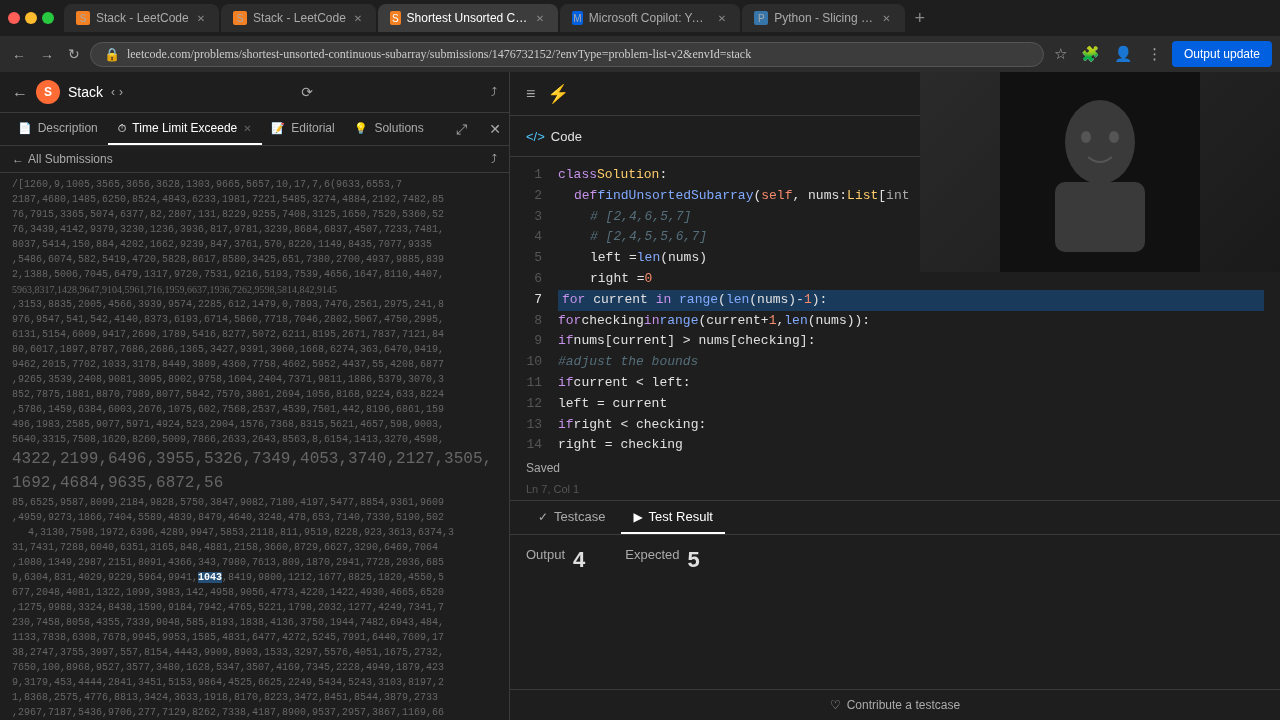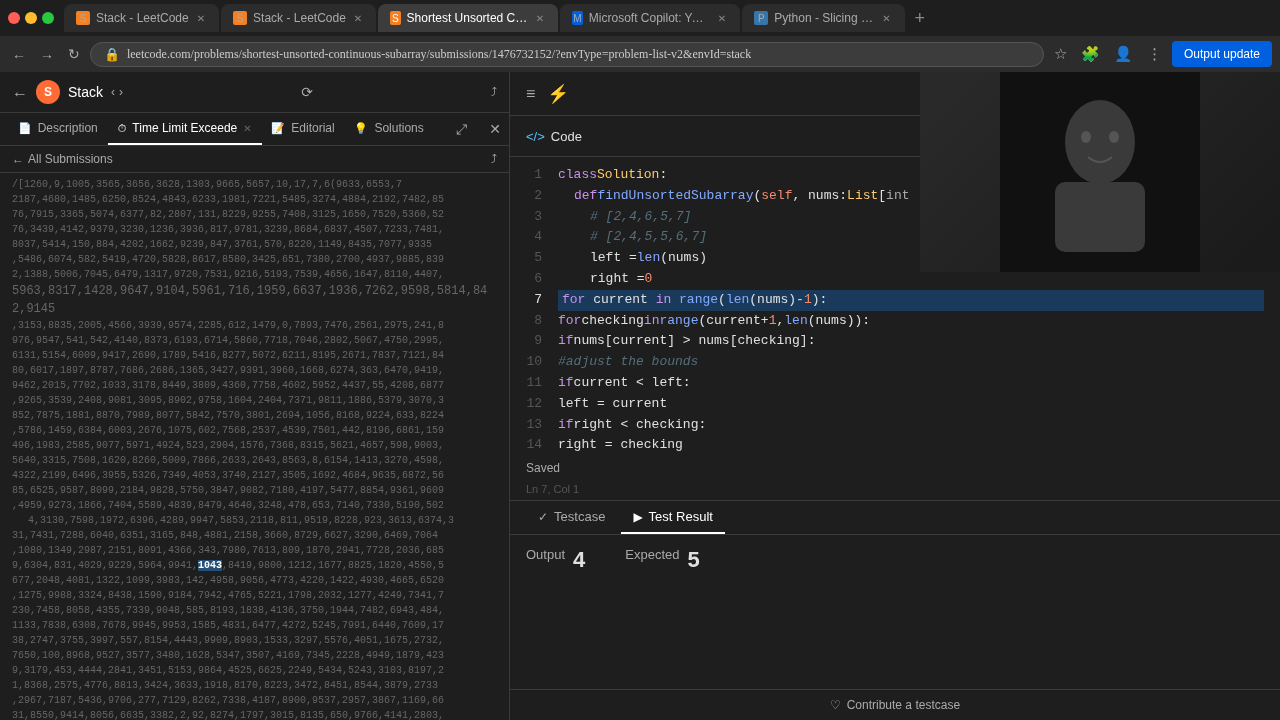--- a/index.html
+++ b/index.html
@@ -223,32 +223,32 @@
     </div>
 
     <div class="code-scroll">
       <div class="code-line" style="font-size:10px;color:#666;">/[1260,9,1005,3565,3656,3628,1303,9665,5657,10,17,7,6(9633,6553,7</div>
       <div class="code-line" style="font-size:10px;color:#666;">2187,4680,1485,6250,8524,4843,6233,1981,7221,5485,3274,4884,2192,7482,85</div>
       <div class="code-line" style="font-size:10px;color:#666;">76,7915,3365,5074,6377,82,2807,131,8229,9255,7408,3125,1650,7520,5360,52</div>
       <div class="code-line" style="font-size:10px;color:#666;">76,3439,4142,9379,3230,1236,3936,817,9781,3239,8684,6837,4507,7233,7481,</div>
       <div class="code-line" style="font-size:10px;color:#666;">8037,5414,150,884,4202,1662,9239,847,3761,570,8220,1149,8435,7077,9335</div>
       <div class="code-line" style="font-size:10px;color:#666;">,5486,6074,582,5419,4720,5828,8617,8580,3425,651,7380,2700,4937,9885,839</div>
       <div class="code-line" style="font-size:10px;color:#666;">2,1388,5006,7045,6479,1317,9720,7531,9216,5193,7539,4656,1647,8110,4407,</div>
-      <div class="code-line" style="font-size:12px;color:#666;">5963,8317,1428,9647,9104,5961,716,1959,6637,1936,7262,9598,5814,842,9145</div>
+      <div class="code-line" style="font-size:10px;color:#666;font-family:Liberation Serif, serif;">5963,8317,1428,9647,9104,5961,716,1959,6637,1936,7262,9598,5814,842,9145</div>
       <div class="code-line" style="font-size:10px;color:#666;">,3153,8835,2005,4566,3939,9574,2285,612,1479,0,7893,7476,2561,2975,241,8</div>
       <div class="code-line" style="font-size:10px;color:#666;">976,9547,541,542,4140,8373,6193,6714,5860,7718,7046,2802,5067,4750,2995,</div>
       <div class="code-line" style="font-size:10px;color:#666;">6131,5154,6009,9417,2690,1789,5416,8277,5072,6211,8195,2671,7837,7121,84</div>
       <div class="code-line" style="font-size:10px;color:#666;">80,6017,1897,8787,7686,2686,1365,3427,9391,3960,1668,6274,363,6470,9419,</div>
       <div class="code-line" style="font-size:10px;color:#666;">9462,2015,7702,1033,3178,8449,3809,4360,7758,4602,5952,4437,55,4208,6877</div>
       <div class="code-line" style="font-size:10px;color:#666;">,9265,3539,2408,9081,3095,8902,9758,1604,2404,7371,9811,1886,5379,3070,3</div>
       <div class="code-line" style="font-size:10px;color:#666;">852,7875,1881,8870,7989,8077,5842,7570,3801,2694,1056,8168,9224,633,8224</div>
       <div class="code-line" style="font-size:10px;color:#666;">,5786,1459,6384,6003,2676,1075,602,7568,2537,4539,7501,442,8196,6861,159</div>
       <div class="code-line" style="font-size:10px;color:#666;">496,1983,2585,9077,5971,4924,523,2904,1576,7368,8315,5621,4657,598,9003,</div>
       <div class="code-line" style="font-size:10px;color:#666;">5640,3315,7508,1620,8260,5009,7866,2633,2643,8563,8,6154,1413,3270,4598,</div>
-      <div class="code-line" style="font-size:10px;color:#666;">4322,2199,6496,3955,5326,7349,4053,3740,2127,3505,1692,4684,9635,6872,56</div>
+      <div class="code-line" style="font-size:16px;color:#666;">4322,2199,6496,3955,5326,7349,4053,3740,2127,3505,1692,4684,9635,6872,56</div>
       <div class="code-line" style="font-size:10px;color:#666;">85,6525,9587,8099,2184,9828,5750,3847,9082,7180,4197,5477,8854,9361,9609</div>
       <div class="code-line" style="font-size:10px;color:#666;">,4959,9273,1866,7404,5589,4839,8479,4640,3248,478,653,7140,7330,5190,502</div>
       <div class="code-line" style="font-size:10px;color:#666;padding-left:28px;">4,3130,7598,1972,6396,4289,9947,5853,2118,811,9519,8228,923,3613,6374,3</div>
       <div class="code-line" style="font-size:10px;color:#666;">31,7431,7288,6040,6351,3165,848,4881,2158,3660,8729,6627,3290,6469,7064</div>
       <div class="code-line" style="font-size:10px;color:#666;">,1080,1349,2987,2151,8091,4366,343,7980,7613,809,1870,2941,7728,2036,685</div>
       <div class="code-line" style="font-size:10px;color:#666;">9,6304,831,4029,9229,5964,9941,<span class="highlight">1043</span>,8419,9800,1212,1677,8825,1820,4550,5</div>
       <div class="code-line" style="font-size:10px;color:#666;">677,2048,4081,1322,1099,3983,142,4958,9056,4773,4220,1422,4930,4665,6520</div>
       <div class="code-line" style="font-size:10px;color:#666;">,1275,9988,3324,8438,1590,9184,7942,4765,5221,1798,2032,1277,4249,7341,7</div>
       <div class="code-line" style="font-size:10px;color:#666;">230,7458,8058,4355,7339,9048,585,8193,1838,4136,3750,1944,7482,6943,484,</div>
       <div class="code-line" style="font-size:10px;color:#666;">1133,7838,6308,7678,9945,9953,1585,4831,6477,4272,5245,7991,6440,7609,17</div>

